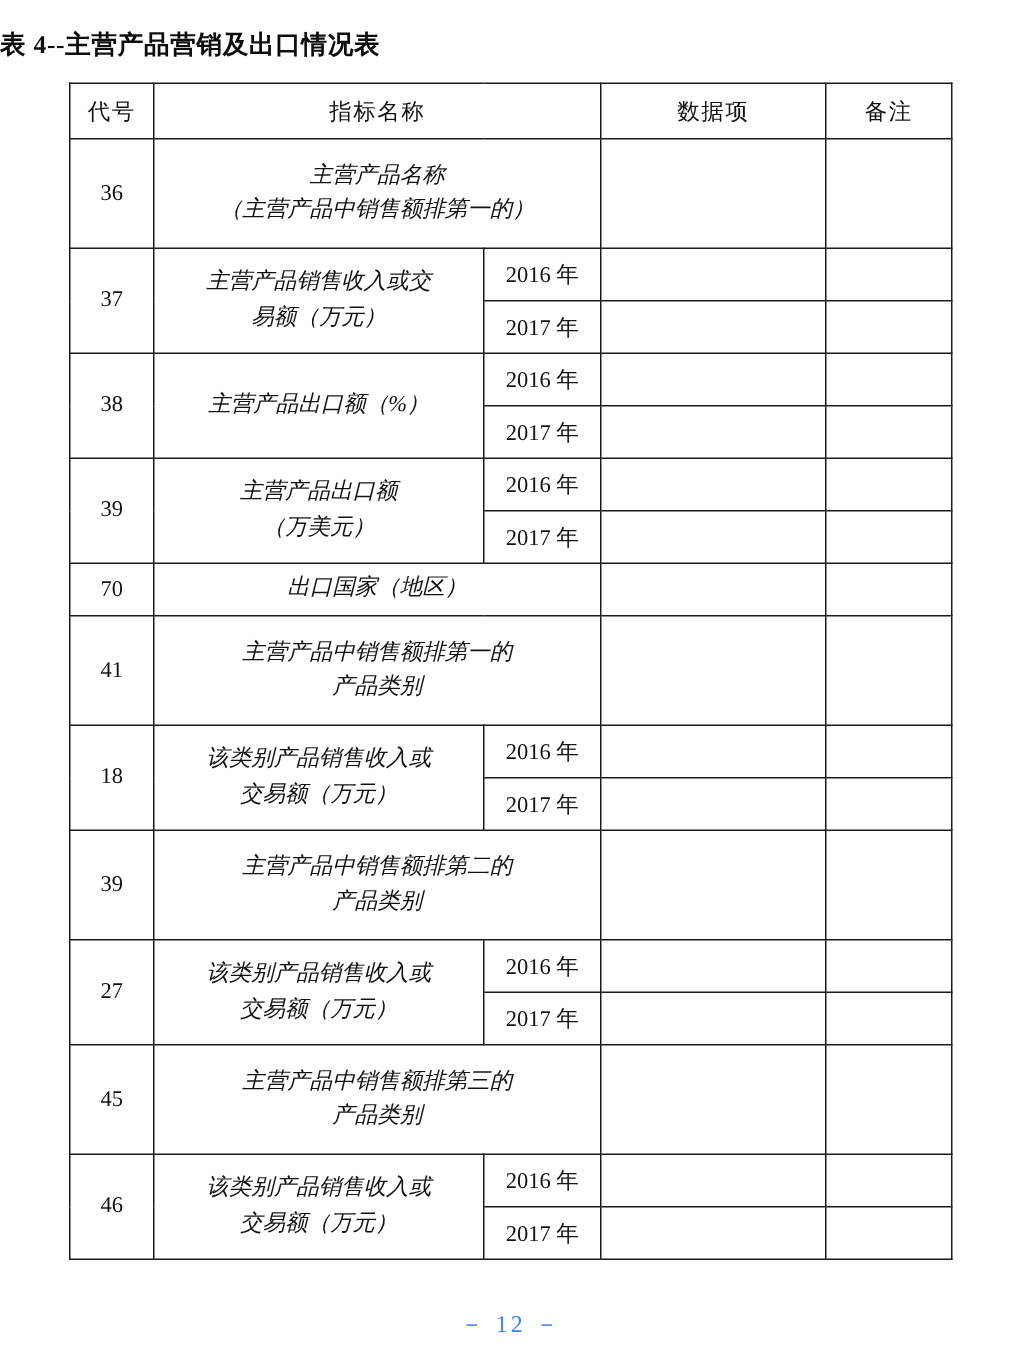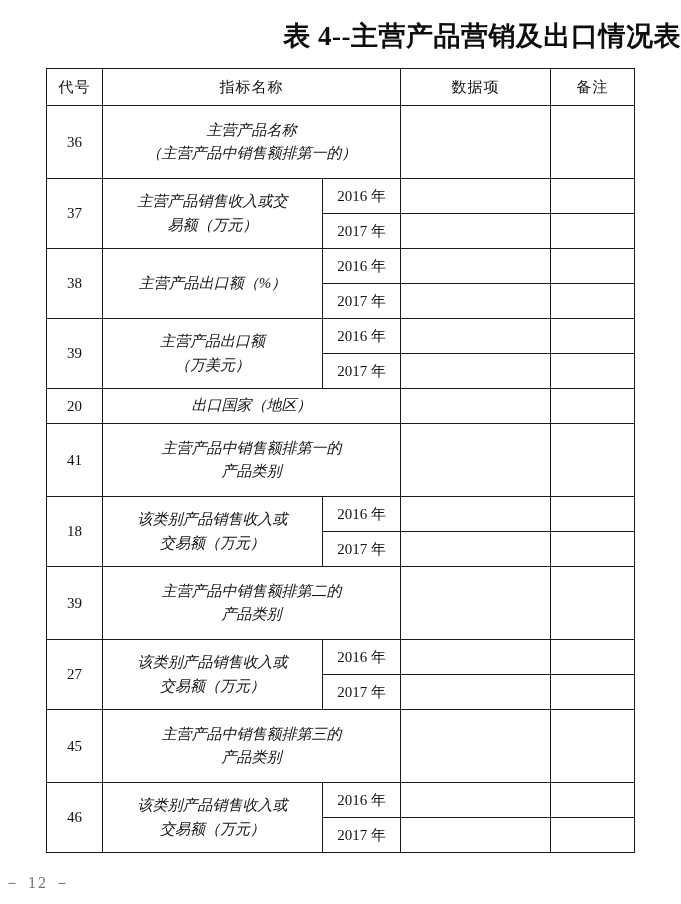--- a/index.html
+++ b/index.html
@@ -15,22 +15,22 @@
     overflow: hidden;
   }
   .page {
     position: relative;
     width: 681px;
     height: 904px;
     box-sizing: border-box;
     padding: 0;
   }
   .doc-title {
-    text-align: right;
-    font-size: 27px;
+    text-align: left;
+    font-size: 17px;
     font-weight: bold;
     letter-spacing: 0.5px;
     margin: 18px 0 10px 0;
     color: #0d0d0d;
   }
   table.form {
     border-collapse: collapse;
     width: 588px;
     margin: 14px auto;
     table-layout: fixed;
@@ -74,24 +74,24 @@
     height: 34px;
   }
   .r-tall   { height: 72px; }
   .r-two    { height: 34px; }
 
   .footer {
     position: absolute;
     left: 0;
     right: 0;
     bottom: 28px;
-    text-align: left;
+    text-align: center;
     font-size: 16px;
     letter-spacing: 2px;
-    color: #737373;
+    color: #3b82f6;
   }
   .footer .pnum {
     display: inline-block;
     padding: 0 4px;
   }
 </style>
 </head>
 <body>
 
 <div class="page">
@@ -167,21 +167,21 @@
         <td class="cell-blank"></td>
         <td class="cell-blank"></td>
       </tr>
       <tr>
         <td class="cell-year">2017 年</td>
         <td class="cell-blank"></td>
         <td class="cell-blank"></td>
       </tr>
 
       <tr>
-        <td class="cell-code r-two">20</td>
+        <td class="cell-code r-two">70</td>
         <td class="cell-name" colspan="2">
           <span class="line">出口国家（地区）</span>
         </td>
         <td class="cell-blank"></td>
         <td class="cell-blank"></td>
       </tr>
 
       <tr>
         <td class="cell-code r-tall">41</td>
         <td class="cell-name" colspan="2">

